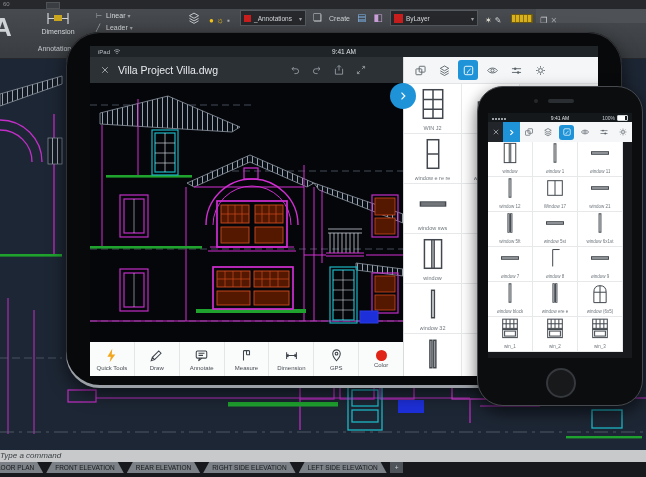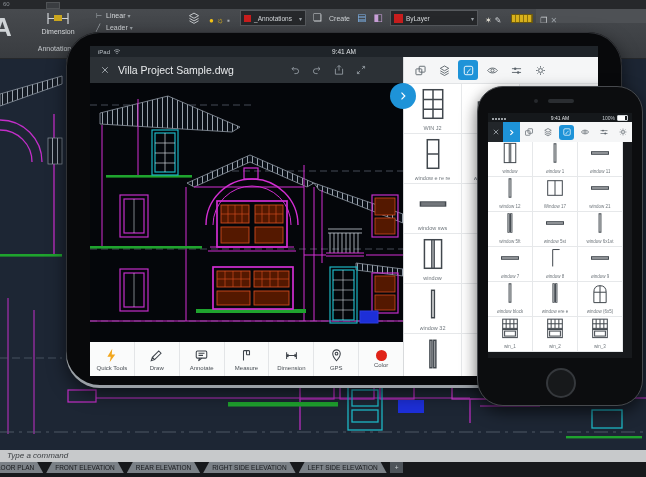--- a/index.html
+++ b/index.html
@@ -25,21 +25,21 @@
   .rb-dd{display:flex;align-items:center;height:14px;background:#26282b;border:1px solid #56595d;
          font-size:6.5px;color:#d5d8db;padding:0 3px;gap:3px;white-space:nowrap;}
   .swatch{width:7px;height:7px;background:#c81e1e;display:inline-block;}
   .dd-arrow{color:#9aa0a5;font-size:6px;}
   .ruler-ico{width:20px;height:7px;background:repeating-linear-gradient(90deg,#d9b21c 0 3px,#8a7110 3px 4px);border:1px solid #6d5a0e;}
 
   
   .canvas{left:0;top:58px;width:646px;height:392px;z-index:1;background:#1d2634;}
   .win-ctrl{left:600px;top:62px;z-index:1;color:#b6bbc1;font-size:8px;letter-spacing:4px;}
   .cmdbar{left:0;top:450px;width:646px;height:12px;background:#c7c9cb;z-index:1;
-          font-size:8px;font-style:italic;color:#3a3d40;line-height:12px;padding-left:7px;box-sizing:border-box;}
+          font-size:8px;font-style:italic;color:#3a3d40;line-height:12px;box-sizing:border-box;}
   .botband{left:0;top:462px;width:646px;height:15px;background:#17191c;z-index:1;display:flex;align-items:flex-start;}
   .tabs{display:flex;margin-left:-16px;height:11px;}
   .tab{background:#7b8187;color:#17191c;font-size:6.5px;line-height:11px;padding:0 9px;margin-right:3px;
        clip-path:polygon(6px 0,calc(100% - 6px) 0,100% 100%,0 100%);white-space:nowrap;}
   .tab-plus{background:#4e545a;color:#cdd2d6;padding:0 5px;clip-path:none;}
   .statusbar{position:absolute;left:350px;top:462px;height:15px;display:flex;align-items:center;gap:3px;
              font-size:7px;color:#c6c9cd;white-space:nowrap;}
   .statusbar .sic{font-size:7px;}
 
   
@@ -245,21 +245,21 @@
           <circle cx="8" cy="9.6" r="1.3" fill="#b9c0c6"></circle>
         </svg>
         <span class="time">9:41 AM</span>
       </div>
       <div class="ipd-body">
         <div class="ipd-left">
           <div class="ipd-title">
             <svg width="10" height="10" viewBox="0 0 18 18">
               <path d="M4,4 L14,14 M14,4 L4,14" stroke="#aab1b7" stroke-width="1.6"></path>
             </svg>
-            <span>Villa Project Sample.dwg</span>
+            <span>Villa Project Villa.dwg</span>
             <span class="ticons">
               <svg width="12" height="12" viewBox="0 0 20 20">
                   <path d="M5,8 h7 a4,4 0 0 1 0,8 h-3 M5,8 l3,-3 M5,8 l3,3" stroke="currentColor" fill="none" stroke-width="1.4"></path>
                 </svg>
               <svg width="12" height="12" viewBox="0 0 20 20">
                   <path d="M15,8 h-7 a4,4 0 0 0 0,8 h3 M15,8 l-3,-3 M15,8 l-3,3" stroke="currentColor" fill="none" stroke-width="1.4"></path>
                 </svg>
               <svg width="12" height="12" viewBox="0 0 20 20">
                   <path d="M10,2.8 V11 M6.8,5.6 L10,2.4 13.2,5.6 M5,8.5 H4 V17 H16 V8.5 H15" stroke="currentColor" fill="none" stroke-width="1.4"></path>
                 </svg>

